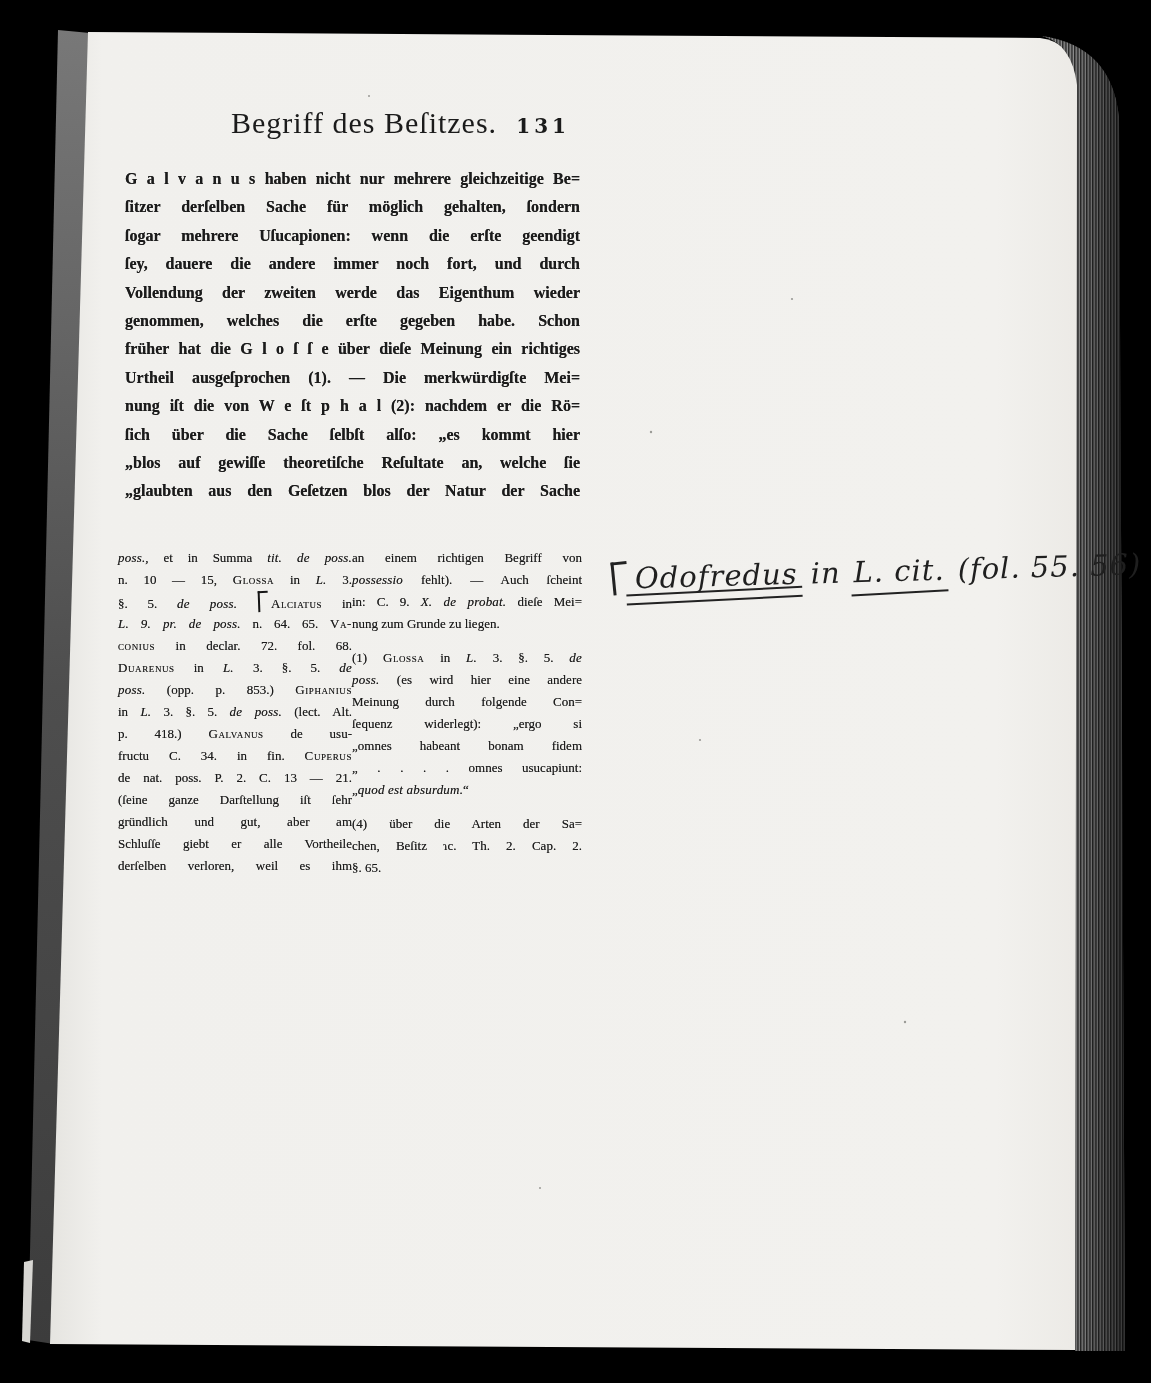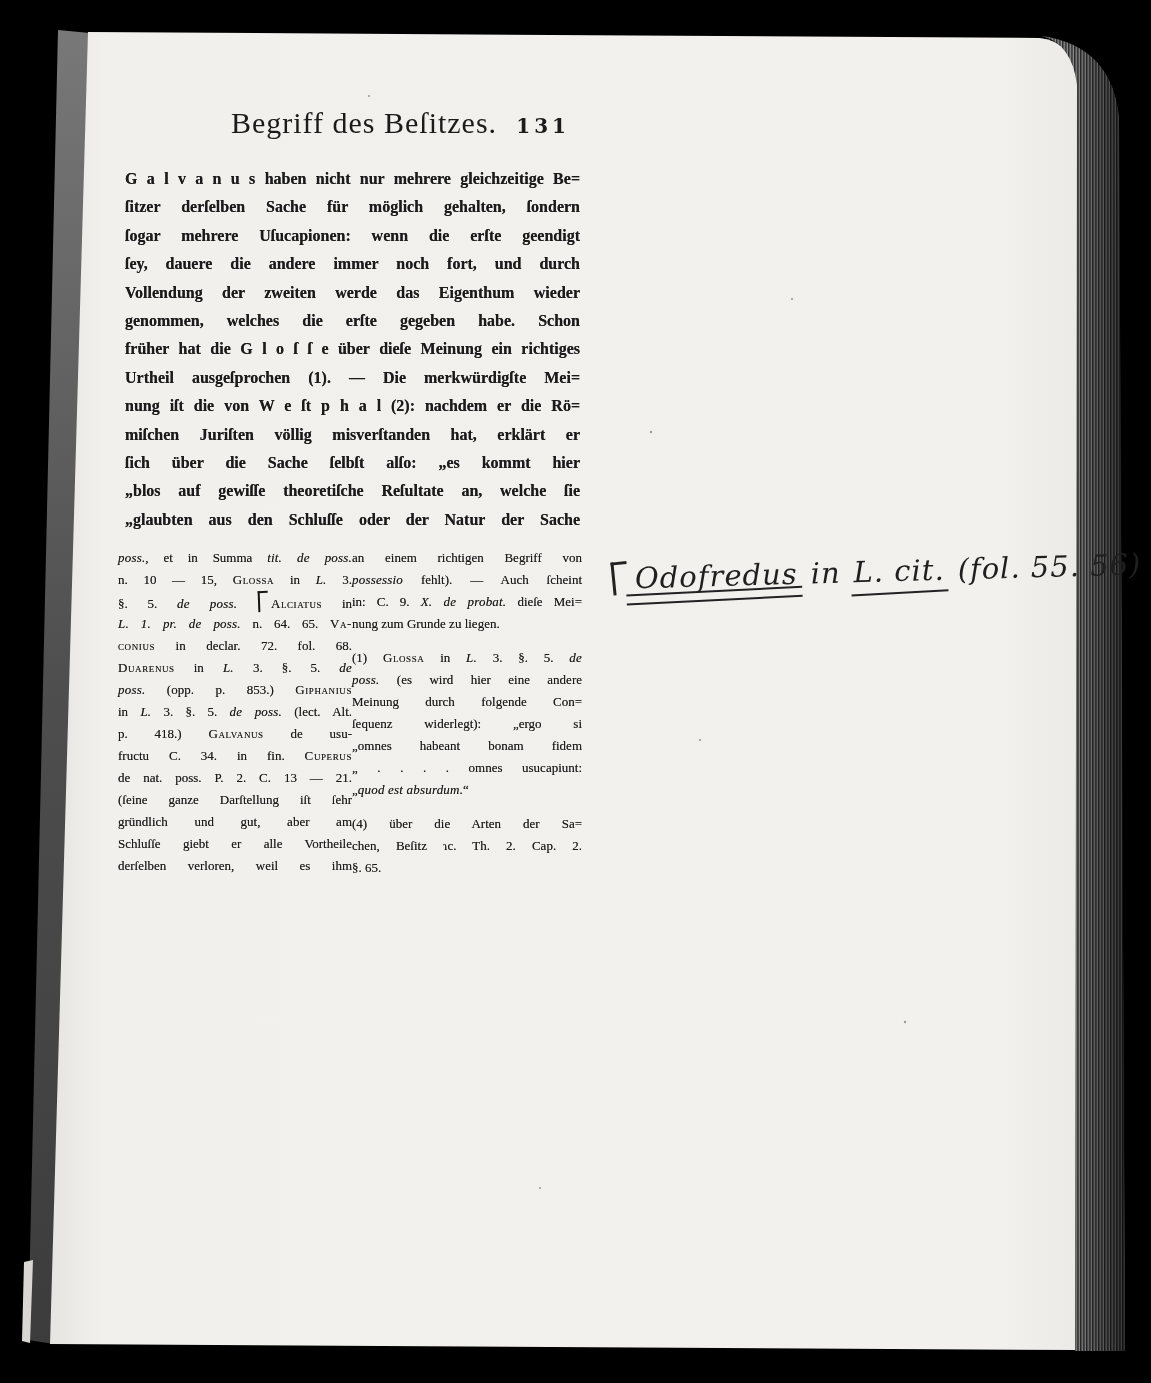--- a/index.html
+++ b/index.html
@@ -130,31 +130,30 @@
   <div class="main-text">
     <div class="tline">G a l v a n u s haben nicht nur mehrere gleichzeitige Be=</div>
     <div class="tline">ſitzer derſelben Sache für möglich gehalten, ſondern</div>
     <div class="tline">ſogar mehrere Uſucapionen: wenn die erſte geendigt</div>
     <div class="tline">ſey, dauere die andere immer noch fort, und durch</div>
     <div class="tline">Vollendung der zweiten werde das Eigenthum wieder</div>
     <div class="tline">genommen, welches die erſte gegeben habe.  Schon</div>
     <div class="tline">früher hat die G l o ſ ſ e über dieſe Meinung ein richtiges</div>
     <div class="tline">Urtheil ausgeſprochen (1). — Die merkwürdigſte Mei=</div>
     <div class="tline">nung iſt die von W e ſt p h a l (2): nachdem er die Rö=</div>
-    <div class="tline">miſchen Juriſten völlig misverſtanden hat, erklärt er</div>
     <div class="tline">ſich über die Sache ſelbſt alſo:  „es kommt hier</div>
     <div class="tline">„blos auf gewiſſe theoretiſche Reſultate an, welche ſie</div>
-    <div class="tline">„glaubten aus den Schluſſe oder der Natur der Sache</div>
+    <div class="tline">„glaubten aus den Geſetzen blos der Natur der Sache</div>
   </div>
 
   <div class="fn-col fn-left">
     <div class="fline"><i>poss.,</i> et in Summa <i>tit. de poss.</i></div>
     <div class="fline">n. 10 — 15, <span class="sc">Glossa</span> in <i>L.</i> 3.</div>
     <div class="fline">§. 5. <i>de poss.</i> <span class="pen-mark"></span><span class="sc">Alciatus</span> in</div>
-    <div class="fline"><i>L. 1. pr. de poss.</i> n. 64. 65. <span class="sc">Va-</span></div>
+    <div class="fline"><i>L. 9. pr. de poss.</i> n. 64. 65. <span class="sc">Va-</span></div>
     <div class="fline"><span class="sc">conius</span> in declar. 72. fol. 68.</div>
     <div class="fline"><span class="sc">Duarenus</span> in <i>L.</i> 3. §. 5. <i>de</i></div>
     <div class="fline"><i>poss.</i> (opp. p. 853.) <span class="sc">Giphanius</span></div>
     <div class="fline">in <i>L.</i> 3. §. 5. <i>de poss.</i> (lect. Alt.</div>
     <div class="fline">p. 418.) <span class="sc">Galvanus</span> de usu-</div>
     <div class="fline">fructu C. 34. in fin. <span class="sc">Cuperus</span></div>
     <div class="fline">de nat. poss. P. 2. C. 13 — 21.</div>
     <div class="fline">(ſeine ganze Darſtellung iſt ſehr</div>
     <div class="fline">gründlich und gut, aber am</div>
     <div class="fline">Schluſſe giebt er alle Vortheile</div>

